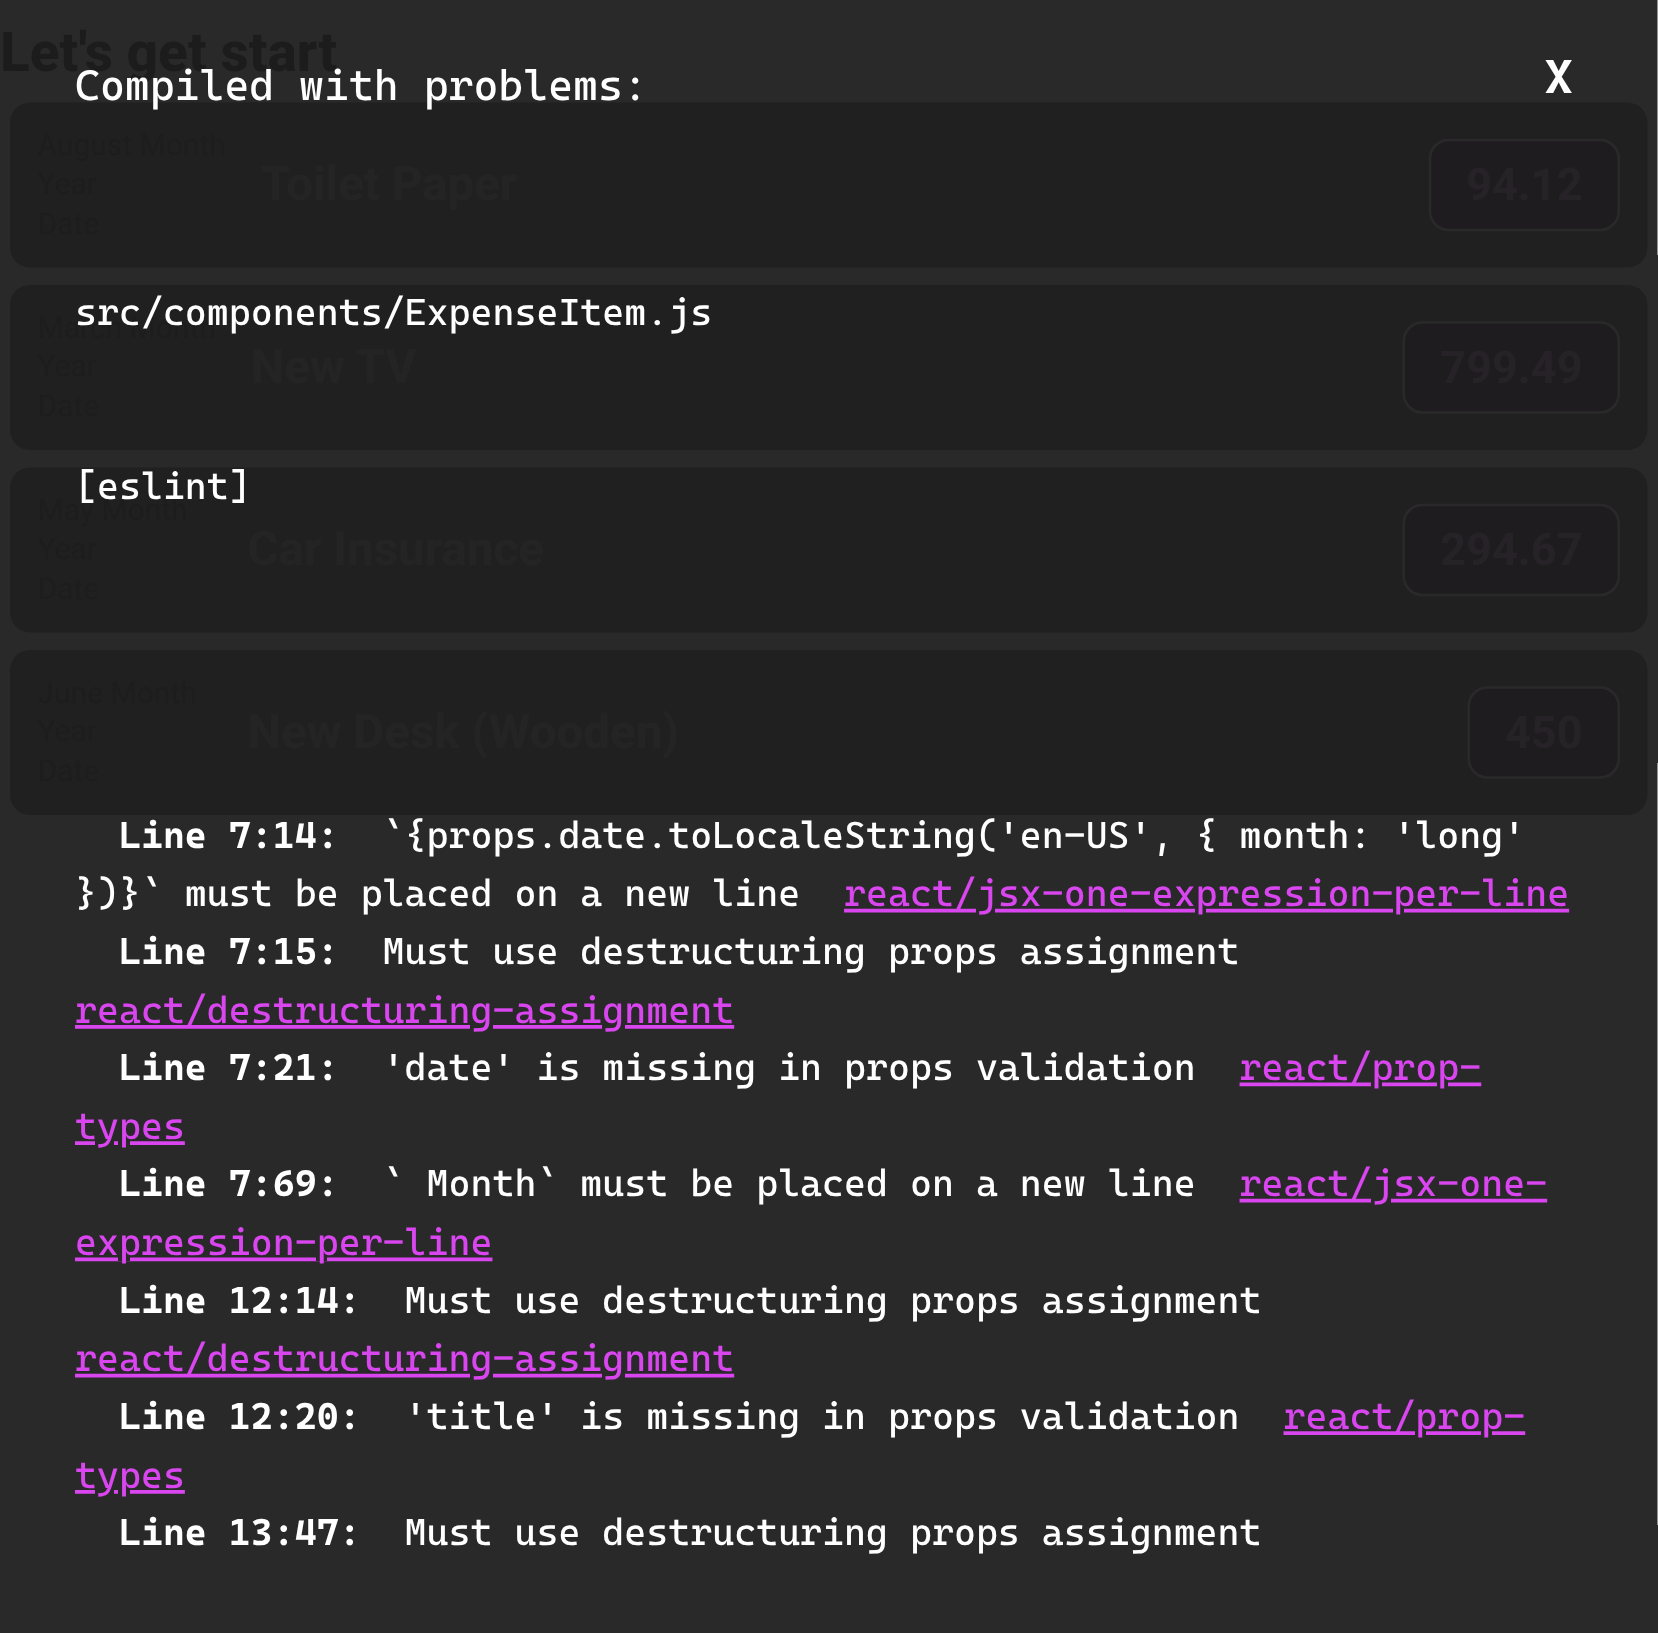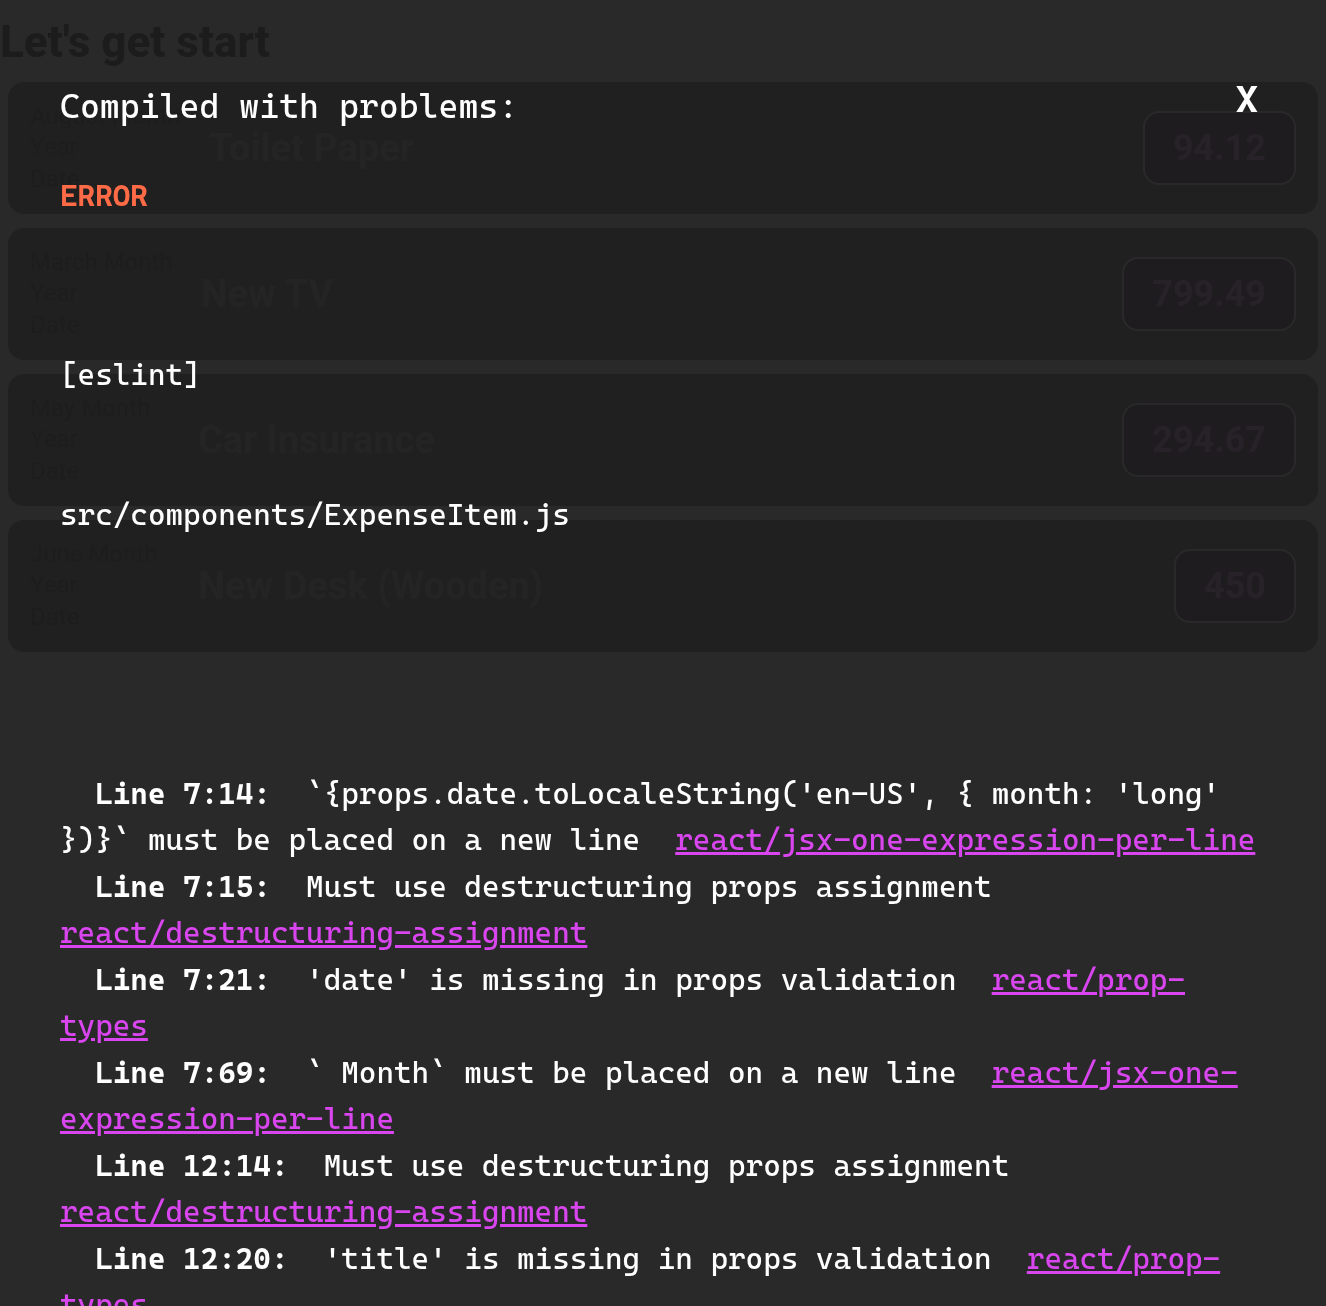--- a/index.html
+++ b/index.html
@@ -83,21 +83,21 @@
       font-weight: 700;
     }
 
     .overlay {
       position: absolute;
       top: 0;
       left: 0;
       width: 100%;
       height: 100%;
       background: rgba(29, 29, 29, 0.95);
-      padding: 80px 60px;
+      padding: 42px 60px;
       font-family: 'SF Mono', Monaco, 'Cascadia Code', 'Roboto Mono', Consolas, 'Courier New', monospace;
       color: #ffffff;
       font-size: 30px;
       line-height: 1.55;
       overflow-y: auto;
     }
 
     .overlay-header {
       display: flex;
       justify-content: space-between;
@@ -201,23 +201,22 @@
       </div>
     </div>
 </div>
 
 <div class="overlay">
   <div class="overlay-header">
     <div class="overlay-title">Compiled with problems:</div>
     <button class="close-button">X</button>
   </div>
 
-  <div class="error-label">ERROR</div>
 
   <div class="error-body">
+    <div>src/components/ExpenseItem.js</div>
     <div>[eslint]</div>
-    <div>src/components/ExpenseItem.js</div>
     <div class="error-lines">
       
     <span class="line-entry"><span>  </span><span class="bold">Line 7:14:</span><span>  `{props.date.toLocaleString('en-US', { month: 'long' })}` must be placed on a new line  </span><a class="rule-link">react/jsx-one-expression-per-line</a></span><span class="line-entry"><span>  </span><span class="bold">Line 7:15:</span><span>  Must use destructuring props assignment  </span><a class="rule-link">react/destructuring-assignment</a></span><span class="line-entry"><span>  </span><span class="bold">Line 7:21:</span><span>  'date' is missing in props validation  </span><a class="rule-link">react/prop-types</a></span><span class="line-entry"><span>  </span><span class="bold">Line 7:69:</span><span>  ` Month` must be placed on a new line  </span><a class="rule-link">react/jsx-one-expression-per-line</a></span><span class="line-entry"><span>  </span><span class="bold">Line 12:14:</span><span>  Must use destructuring props assignment  </span><a class="rule-link">react/destructuring-assignment</a></span><span class="line-entry"><span>  </span><span class="bold">Line 12:20:</span><span>  'title' is missing in props validation  </span><a class="rule-link">react/prop-types</a></span><span class="line-entry"><span>  </span><span class="bold">Line 13:47:</span><span>  Must use destructuring props assignment  </span></span></div>
   </div>
 
 </div>
 
 </body></html>

